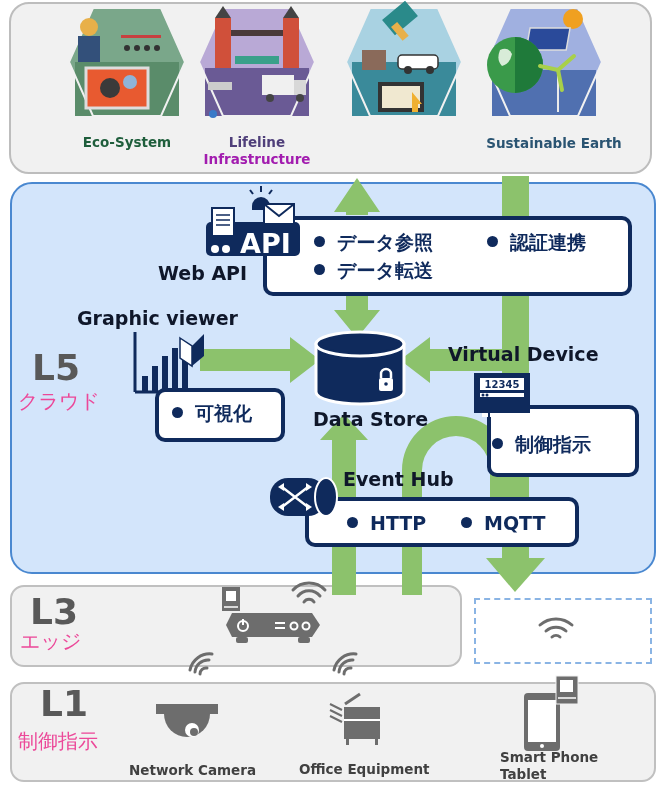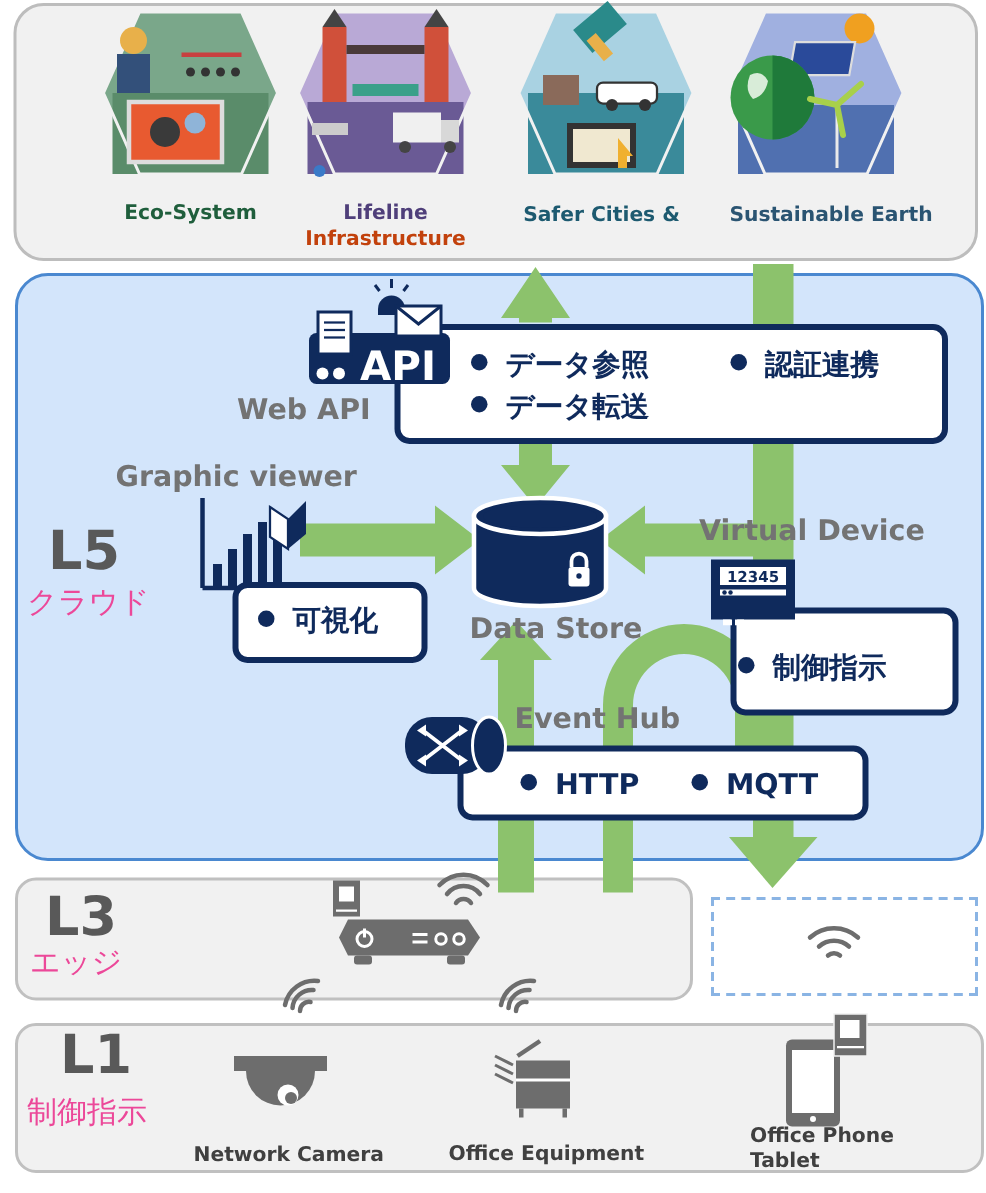--- a/index.html
+++ b/index.html
@@ -13,21 +13,21 @@
   .panel-l3 { left:10px; top:585px; width:452px; height:82px; background:#f1f1f1;
               border:2px solid #c0c0c0; border-radius:14px; box-sizing:border-box; }
   .panel-dash { left:474px; top:598px; width:178px; height:66px;
                 border:2px dashed #8ab4e4; box-sizing:border-box; }
   .panel-l1 { left:10px; top:682px; width:646px; height:100px; background:#f1f1f1;
               border:2px solid #c0c0c0; border-radius:14px; box-sizing:border-box; }
 
   .hex-label { font-weight:bold; font-size:13.5px; text-align:center; line-height:17px; }
   .layer-num { font-weight:bold; font-size:36px; color:#595959; line-height:36px; }
   .layer-jp { font-size:20px; color:#ec4899; line-height:22px; }
-  .title-lbl { font-weight:bold; font-size:19px; color:#737373; white-space:nowrap; }
+  .title-lbl { font-weight:bold; font-size:19px; color:#0f172a; white-space:nowrap; }
   .box { background:#ffffff; border:4px solid #0f2a5c; border-radius:10px; box-sizing:border-box; }
   .item { font-weight:bold; font-size:19px; color:#0f2a5c; white-space:nowrap; }
   .dot { display:inline-block; width:11px; height:11px; border-radius:50%; background:#0f2a5c;
          margin-right:12px; vertical-align:middle; position:relative; top:-2px; }
   .dev-lbl { font-weight:bold; font-size:13.5px; color:#404040; white-space:nowrap; line-height:17px; }
 </style>
 </head>
 <body>
 
 <div class="abs panel-top"></div>
@@ -119,24 +119,23 @@
     <line x1="558" y1="70" x2="558" y2="112" stroke="#eaeaea" stroke-width="2"></line>
     <path d="M558 70 l16 -14 M558 70 l-18 -4 M558 70 l4 20" stroke="#a8d04a" stroke-width="4" stroke-linecap="round"></path>
   </g>
 </svg>
 
 <div class="abs hex-label" style="left:64px;top:134px;width:126px;">
   <div style="color:#1f5e3c;">Eco-System</div>
 </div>
 <div class="abs hex-label" style="left:194px;top:134px;width:126px;">
   <div style="color:#4f3f7a;">Lifeline</div>
-  <div style="color:#c2410c;">Infrastructure</div>
+  <div style="color:#a21caf;">Infrastructure</div>
 </div>
 <div class="abs hex-label" style="left:336px;top:135px;width:130px;">
-  <div style="color:#1d5a70;">Safer Cities &amp;</div>
 </div>
 <div class="abs hex-label" style="left:476px;top:135px;width:156px;">
   <div style="color:#2a5472;">Sustainable Earth</div>
 </div>
 
 <div class="abs" style="left:32px;top:350px;">
   <div class="layer-num">L5</div>
   <div class="layer-jp" style="margin-left:-14px;margin-top:4px;">クラウド</div>
 </div>
 <div class="abs" style="left:30px;top:594px;">
@@ -205,21 +204,21 @@
   <ellipse cx="50" cy="14" rx="44" ry="12" fill="#0f2a5c" stroke="#ffffff" stroke-width="3"></ellipse>
   <ellipse cx="50" cy="14" rx="38" ry="8" fill="#0f2a5c"></ellipse>
   <g>
     <rect x="69" y="48" width="14" height="13" rx="2" fill="#ffffff"></rect>
     <path d="M71 48 v-4 a5 5 0 0 1 10 0 v4" fill="none" stroke="#ffffff" stroke-width="2.5"></path>
     <circle cx="76" cy="54" r="1.8" fill="#0f2a5c"></circle>
   </g>
 </svg>
 <div class="abs title-lbl" style="left:313px;top:408px;">Data Store</div>
 
-<div class="abs title-lbl" style="left:466px;top:343px;">Virtual Device</div>
+<div class="abs title-lbl" style="left:448px;top:343px;">Virtual Device</div>
 <div class="abs box" style="left:487px;top:405px;width:152px;height:72px;"></div>
 <svg class="abs" style="left:472px;top:371px;" width="60" height="46">
   <rect x="2" y="2" width="56" height="40" fill="#0f2a5c"></rect>
   <rect x="8" y="7" width="44" height="12" fill="#ffffff"></rect>
   <text x="30" y="17" text-anchor="middle" font-family="DejaVu Sans, sans-serif" font-weight="bold" font-size="10" fill="#0f2a5c">12345</text>
   <rect x="8" y="22" width="44" height="4" fill="#ffffff"></rect>
   <circle cx="11" cy="24" r="1.5" fill="#0f2a5c"></circle>
     <circle cx="15" cy="24" r="1.5" fill="#0f2a5c"></circle>
   <rect x="10" y="42" width="6" height="4" fill="#ffffff"></rect>
     <rect x="18" y="42" width="6" height="4" fill="#ffffff"></rect>
@@ -309,15 +308,15 @@
     <circle cx="542" cy="176" r="2" fill="#ffffff"></circle>
     <rect x="556" y="106" width="22" height="28" fill="#6d6d6d" stroke="#f1f1f1" stroke-width="1"></rect>
     <rect x="560" y="110" width="13" height="12" fill="#ffffff"></rect>
     <line x1="558" y1="128" x2="576" y2="128" stroke="#ffffff" stroke-width="1.5"></line>
   </g>
 </svg>
 
 <div class="abs dev-lbl" style="left:129px;top:762px;">Network Camera</div>
 <div class="abs dev-lbl" style="left:299px;top:761px;">Office Equipment</div>
 <div class="abs dev-lbl" style="left:500px;top:749px;">
-  <div>Office Phone</div>
+  <div>Smart Phone</div>
   <div>Tablet</div>
 </div>
 
 </body></html>

